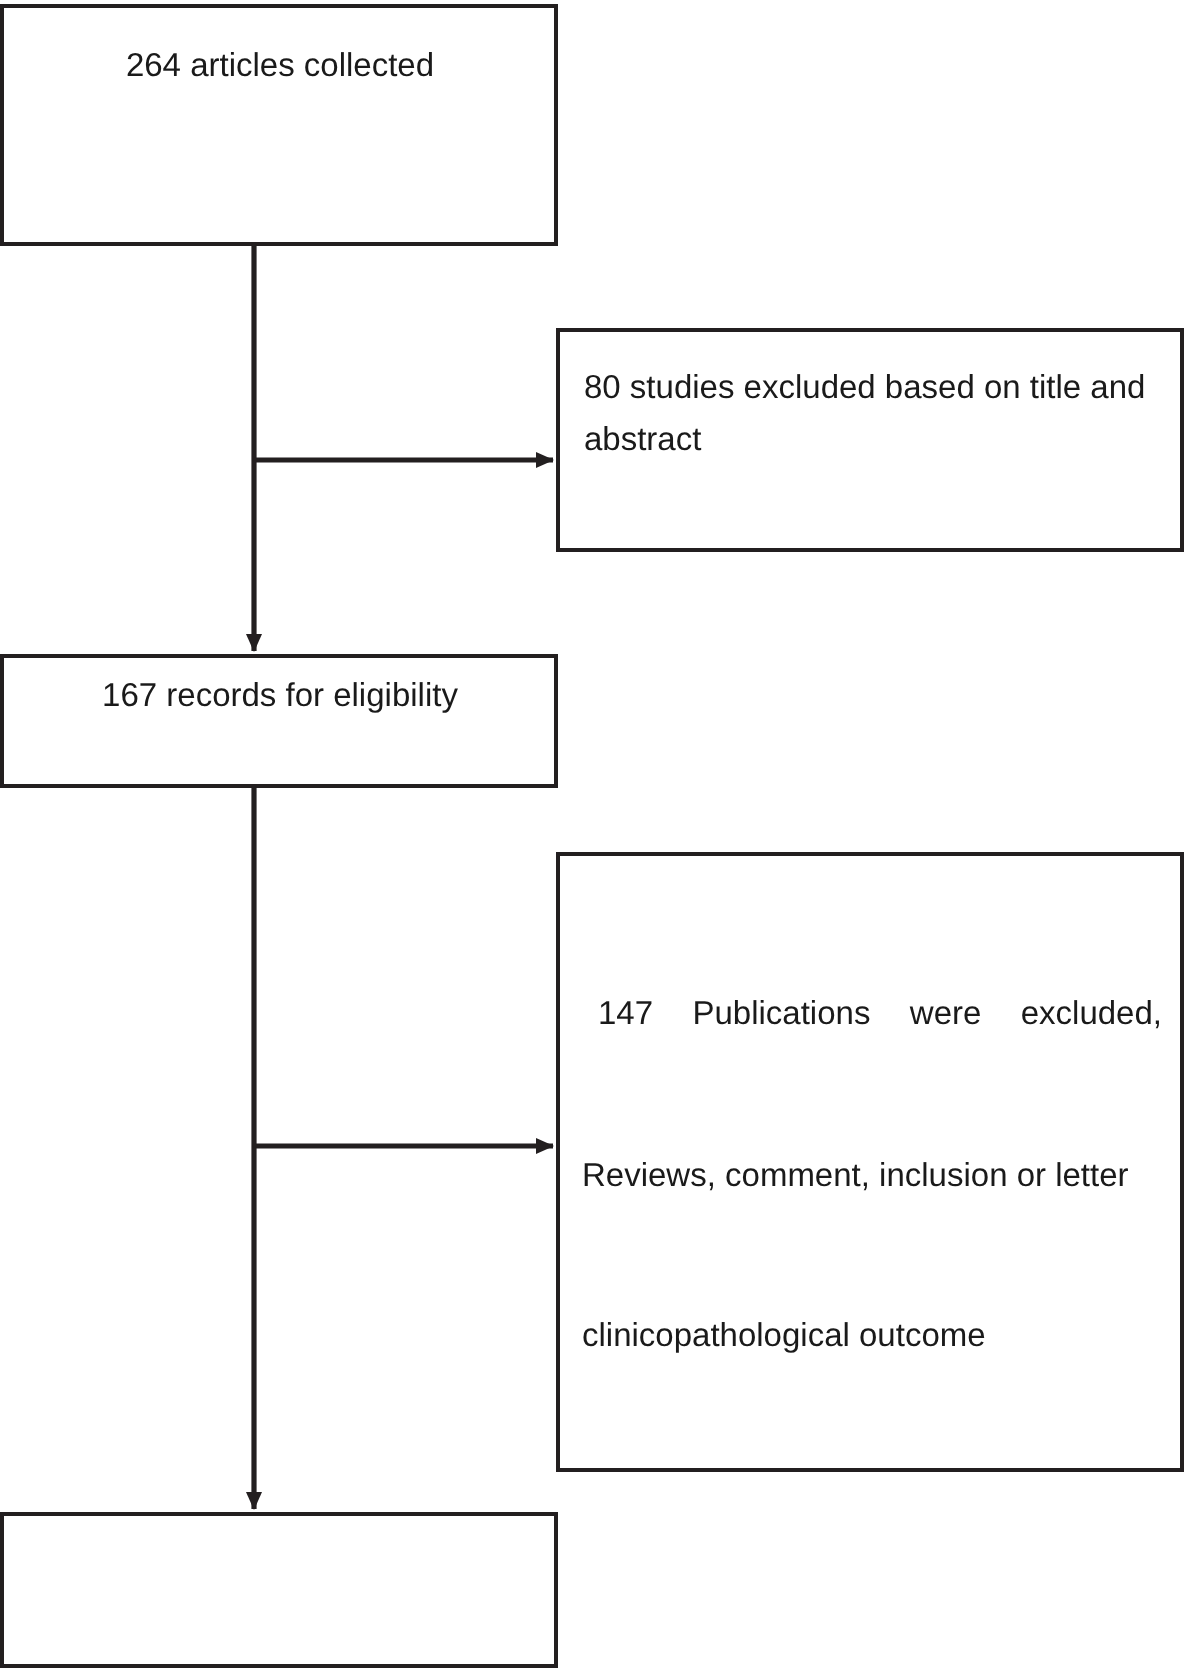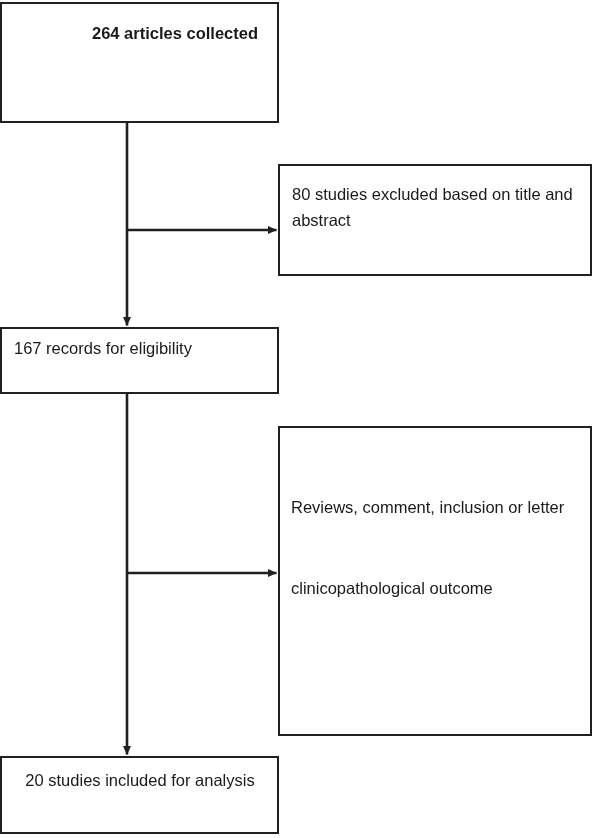--- a/index.html
+++ b/index.html
@@ -34,40 +34,40 @@
     font-size: 16.5px;
     line-height: 1.0;
     color: #1a1a1a;
     white-space: pre-wrap;
   }
 
   
   #box-identification { left: 0px; top: 2px; width: 279px; height: 121px; }
   #box-identification-line1 {
     left: 22px; top: 25px; width: 236px;
-    text-align: right;
-    font-weight: bold;
+    text-align: center;
   }
   #box-identification-line2 {
     left: 10px; top: 85px; width: 260px;
     text-align: center;
   }
 
   
   #box-excluded-title { left: 278px; top: 164px; width: 314px; height: 112px; }
   #box-excluded-title-text {
     left: 292px; top: 182px; width: 292px;
     line-height: 1.55;
     text-align: left;
   }
 
   
   #box-eligibility { left: 0px; top: 327px; width: 279px; height: 67px; }
   #box-eligibility-text {
     left: 14px; top: 340px; width: 252px;
+    text-align: center;
   }
 
   
   #box-excluded-criteria { left: 278px; top: 426px; width: 314px; height: 310px; }
   #box-excluded-criteria-text {
     left: 291px; top: 441px; width: 290px;
     line-height: 1.62;
   }
   #box-excluded-criteria-text .just {
     text-align: justify;
@@ -119,23 +119,23 @@
   <div class="box-text" id="box-identification-line1">264 articles collected</div>
 
   <div class="box" id="box-excluded-title"></div>
   <div class="box-text" id="box-excluded-title-text">80 studies excluded based on title and abstract</div>
 
   <div class="box" id="box-eligibility"></div>
   <div class="box-text" id="box-eligibility-text">167 records for eligibility</div>
 
   <div class="box" id="box-excluded-criteria"></div>
   <div class="box-text" id="box-excluded-criteria-text">
+    <div class="just indent">147  Publications  were  excluded,</div>
     <div class="plain">Reviews, comment, inclusion or letter</div>
     <div class="plain">clinicopathological outcome</div>
     
     
     
   </div>
 
   <div class="box" id="box-included"></div>
-  <div class="box-text" id="box-included-text">20 studies included for analysis</div>
 
 </div>
 
 </body></html>

